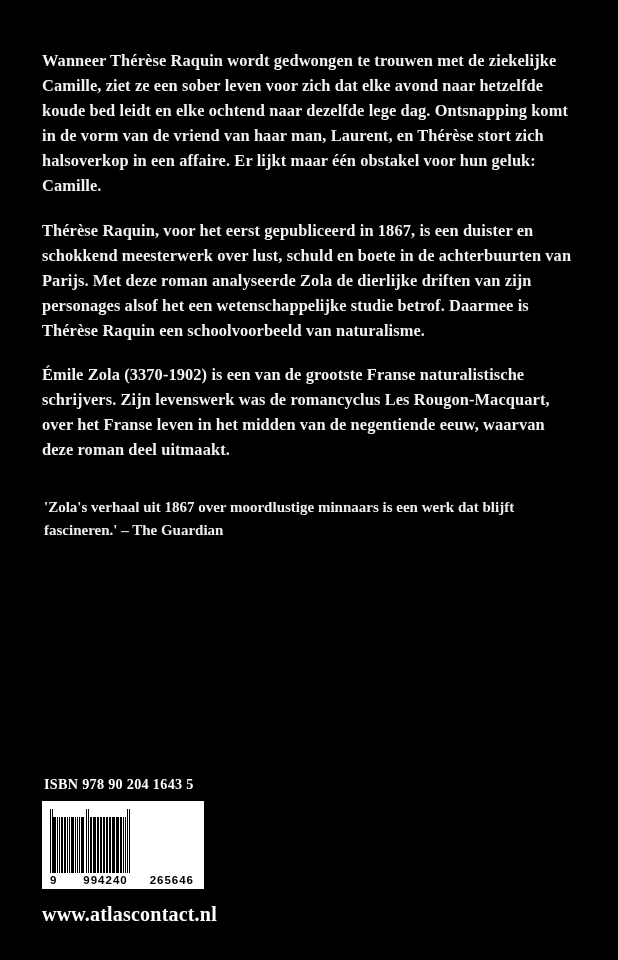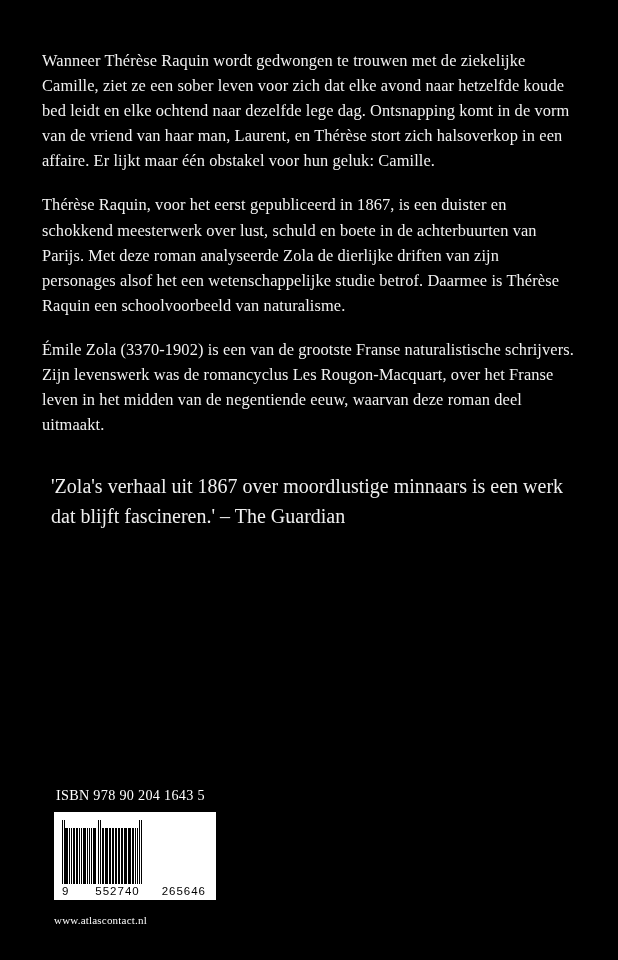--- a/index.html
+++ b/index.html
@@ -14,40 +14,41 @@
     font-family: "Liberation Serif", serif;
     color: #ffffff;
   }
   .cover {
     position: relative;
     width: 618px;
     height: 960px;
     background: #000000;
     box-sizing: border-box;
     padding: 44px 42px 16px 42px;
+    font-weight: bold;
   }
   .blurb {
     margin: 0 0 19px 0;
     font-size: 16.4px;
     line-height: 1.53;
     color: #f2f2f2;
     letter-spacing: 0.1px;
   }
   .blurb:first-of-type {
     margin-top: 4px;
   }
   .quote {
-    margin: 34px 0 0 9px;
-    font-size: 20px;
+    margin: 34px 0 0 2px;
+    font-size: 15px;
     line-height: 1.5;
     color: #efefef;
   }
   .footer {
     position: absolute;
-    left: 54px;
+    left: 42px;
     bottom: 34px;
     width: 420px;
   }
   .isbn {
     font-size: 14.2px;
     letter-spacing: 0.3px;
     color: #ffffff;
     margin: 0 0 8px 2px;
   }
   .barcode-box {
@@ -83,21 +84,21 @@
     font-size: 11.5px;
     color: #000000;
     padding: 1px 2px 0 0;
     letter-spacing: 1px;
   }
   .barcode-digits .lead {
     margin-right: 4px;
   }
   .website {
     margin-top: 14px;
-    font-size: 11px;
+    font-size: 20px;
     color: #ffffff;
     letter-spacing: 0.2px;
   }
 </style>
 </head>
 <body>
 
 <div class="cover">
 
   <p class="blurb">Wanneer Thérèse Raquin wordt gedwongen te trouwen met de ziekelijke Camille, ziet ze een sober leven voor zich dat elke avond naar hetzelfde koude bed leidt en elke ochtend naar dezelfde lege dag. Ontsnapping komt in de vorm van de vriend van haar man, Laurent, en Thérèse stort zich halsoverkop in een affaire. Er lijkt maar één obstakel voor hun geluk: Camille.</p>
@@ -166,21 +167,21 @@
           <span class="short" style="width: 1px;"></span>
           <span class="gap" style="width: 1px;"></span>
           <span class="short" style="width: 1px;"></span>
           <span class="gap" style="width: 1px;"></span>
           <span class="tall" style="width: 1px;"></span>
           <span class="gap" style="width: 1px;"></span>
           <span class="tall" style="width: 1px;"></span>
         </div>
       <div class="barcode-digits">
         <span class="lead">9</span>
-        <span>552740</span>
+        <span>994240</span>
         <span>265646</span>
       </div>
     </div>
 
     <div class="website">www.atlascontact.nl</div>
   </div>
 
 </div>
 
 </body></html>

